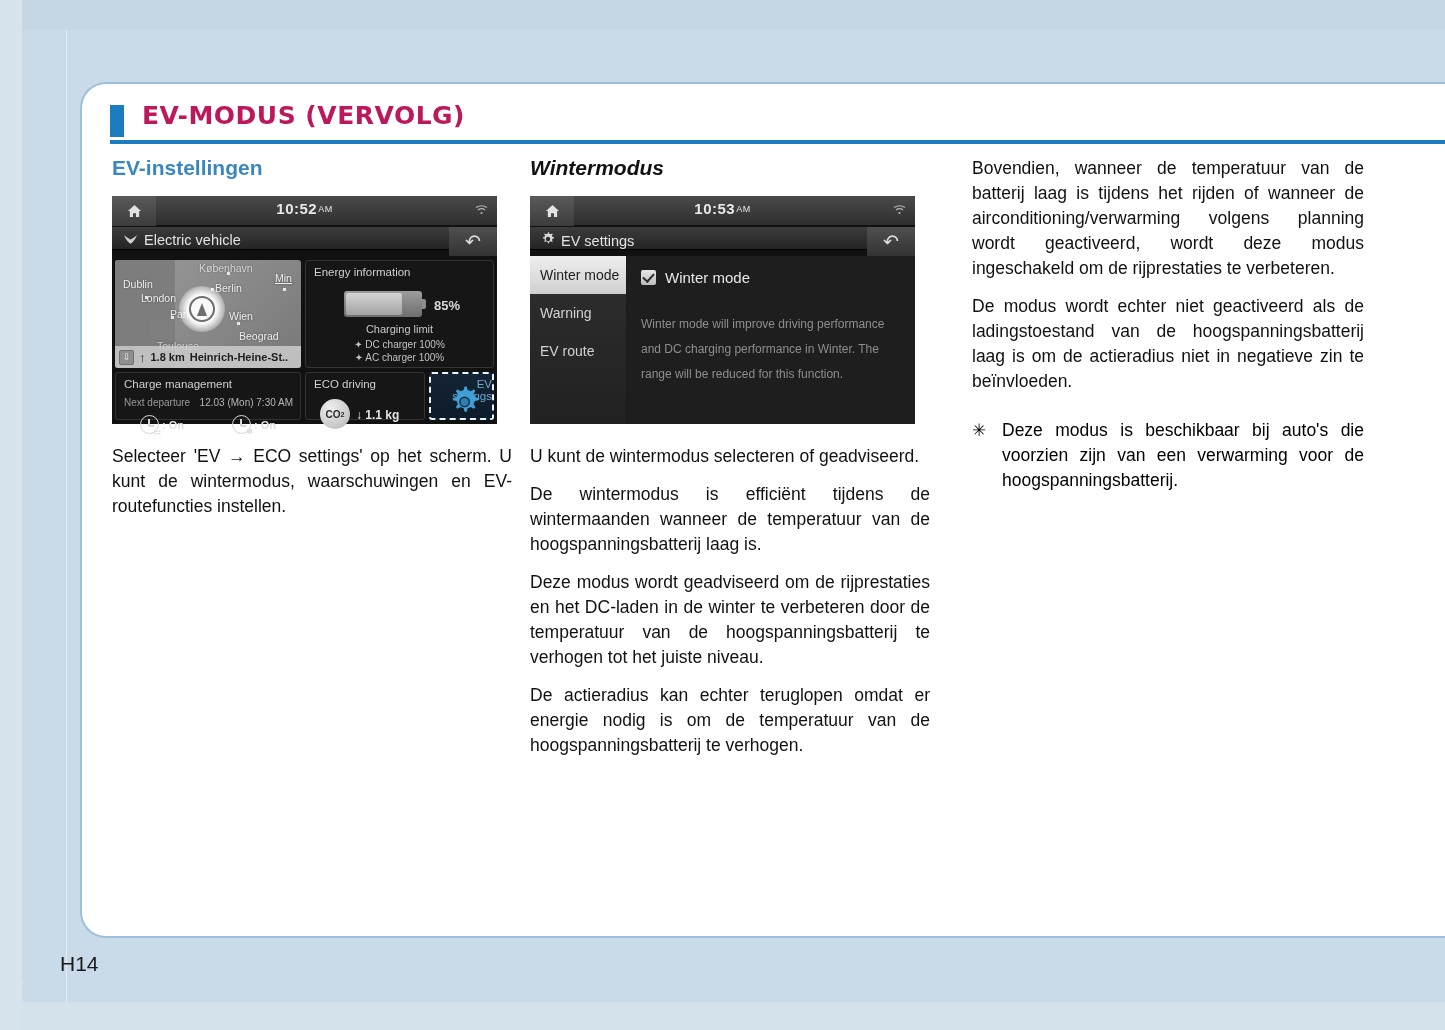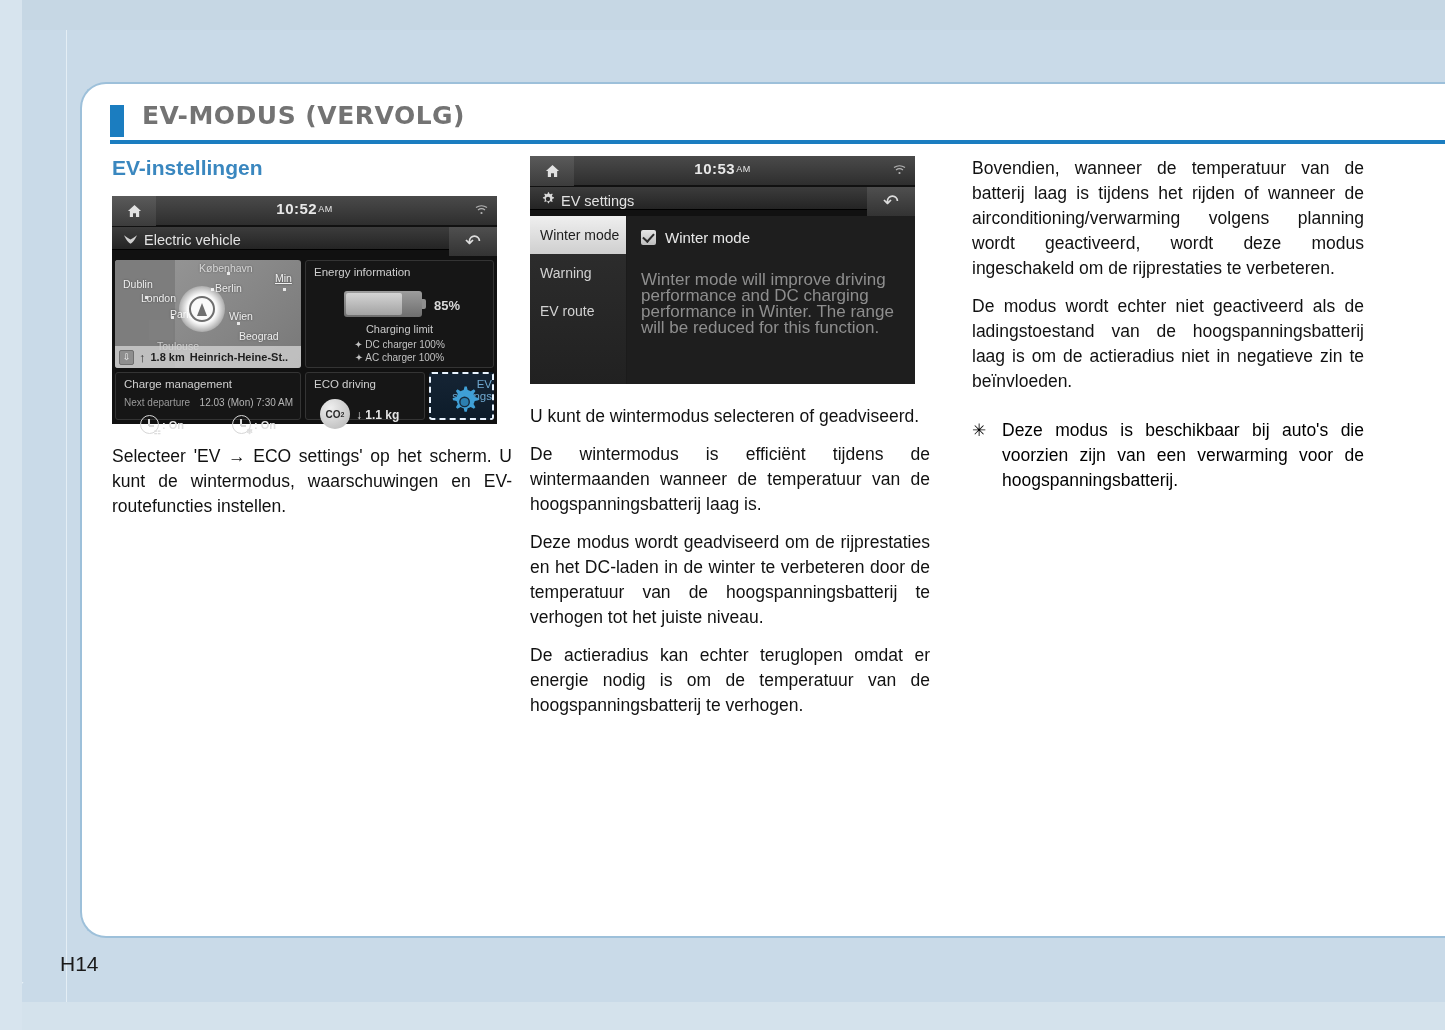--- a/index.html
+++ b/index.html
@@ -40,21 +40,21 @@
   
   .chapter-head {
     position:absolute; left:28px; top:20px; right:0; height:40px;
   }
   .chapter-bar {
     position:absolute; left:0; top:1px;
     width:14px; height:32px; background:#1b7dc0;
   }
   .chapter-title {
     position:absolute; left:32px; top:-3px;
-    font-size:25px; font-weight:bold; color:#737373;
+    font-size:25px; font-weight:bold; color:#be185d;
     letter-spacing:0.5px;
     font-family:"DejaVu Sans", sans-serif;
   }
   .chapter-rule {
     position:absolute; left:0; top:36px; width:1372px; height:4px; background:#1b7dc0;
   }
 
   
   .cols { position:absolute; left:30px; top:72px; width:1340px; }
   .col { position:absolute; top:0; width:400px; }
@@ -203,21 +203,21 @@
       color:#d2d2d2; font-size:14px; }
   .s2nav .item.active { background:linear-gradient(#efefef,#cfcfcf); color:#1c1c1c; }
   .s2main { position:absolute; left:97px; top:0; right:0; bottom:0; background:#1e1e1e; }
   .s2check { position:absolute; left:14px; top:13px; display:flex; align-items:center; gap:9px; }
   .cbox { width:15px; height:15px; background:linear-gradient(#e6e6e6,#bdbdbd);
       border-radius:2px; position:relative; }
   .cbox:after { content:""; position:absolute; left:4px; top:1px; width:5px; height:9px;
       border:solid #2c2c2c; border-width:0 2px 2px 0; transform:rotate(42deg); }
   .s2check .lbl { color:#e7e7e7; font-size:15px; }
   .s2desc { position:absolute; left:14px; top:56px; right:14px;
-      color:#8e8e8e; font-size:17px; line-height:16px; }
+      color:#8e8e8e; font-size:12px; line-height:25px; }
 </style>
 </head>
 <body>
 
 <div class="bleed-left"></div>
 <div class="bleed-topline"></div>
 <div class="bleed-inner-line"></div>
 <div class="bleed-bottomline"></div>
 <div class="corner-diag"></div>
 <div class="corner-diag-b"></div>
@@ -349,20 +349,21 @@
             </div>
           </div>
 
         </div>
       </div>
 
       <p class="body">Selecteer 'EV → ECO settings' op het scherm. U kunt de wintermodus, waarschuwingen en EV-routefuncties instellen.</p>
     </div>
 
     <div class="col col-2">
+      <div class="sec-head-black">Wintermodus</div>
 
       <div class="shot shot2">
 
         <div class="sbar">
           <div class="home">
             <svg width="15" height="14" viewBox="0 0 16 15">
                 <path d="M8 1 L15 7.5 L13 7.5 L13 14 L9.6 14 L9.6 9.8 L6.4 9.8 L6.4 14 L3 14 L3 7.5 L1 7.5 Z" fill="#e2e2e2"></path>
               </svg>
           </div>
           <div class="clock">

